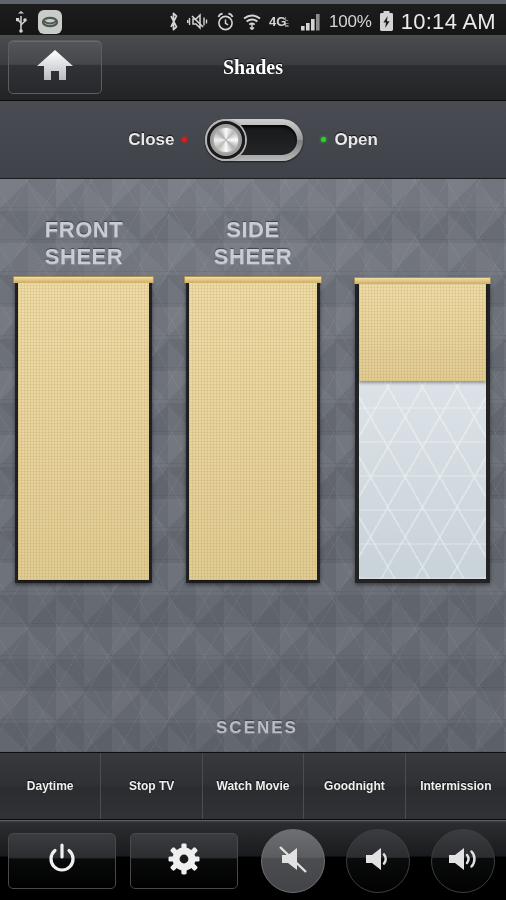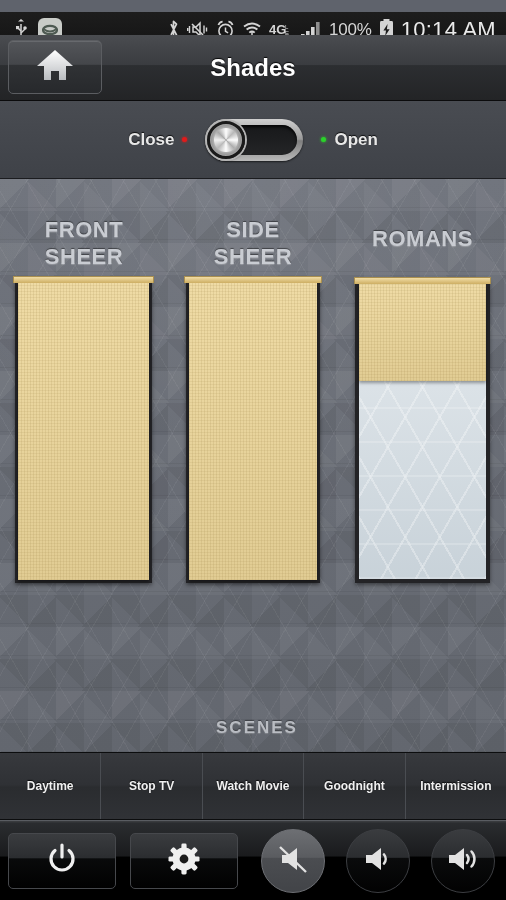--- a/index.html
+++ b/index.html
@@ -6,21 +6,21 @@
   html,body { width:506px; height:900px; overflow:hidden; }
   body {
     font-family:"Liberation Sans", sans-serif;
     background:#000;
     -webkit-font-smoothing:antialiased;
   }
   #app { position:relative; width:506px; height:900px; overflow:hidden; background:#5f636c; }
 
   
   .statusbar{
-    position:absolute; left:0; top:12px; width:506px; height:35px;
+    position:absolute; left:0; top:4px; width:506px; height:35px;
     background:linear-gradient(#1d1d1d,#141414);
     display:flex; align-items:center; color:#d8d8d8;
   }
   .sb-left{ display:flex; align-items:center; gap:10px; padding-left:14px; }
   .sb-right{ margin-left:auto; display:flex; align-items:center; gap:7px; padding-right:10px; }
   .sb-ico{ display:inline-flex; align-items:center; justify-content:center; }
   .sb-app{
     width:24px;height:24px;border-radius:6px;background:#c9ccc8;
     display:flex;align-items:center;justify-content:center;
   }
@@ -36,22 +36,23 @@
   .home-btn{
     position:absolute; left:8px; top:5px; width:94px; height:54px;
     border:1px solid #5b5d61; border-radius:5px;
     background:linear-gradient(#54565a 0%,#44464a 45%,#303235 46%,#27292c 100%);
     display:flex; align-items:center; justify-content:center;
     box-shadow:inset 0 1px 0 rgba(255,255,255,.12);
   }
   .page-title{
     position:absolute; left:0; top:0; width:506px; height:65px;
     display:flex; align-items:center; justify-content:center;
-    color:#fff; font-size:24px; font-weight:bold;
+    color:#fff; font-size:20px; font-weight:bold;
     text-shadow:0 -1px 1px rgba(0,0,0,.9);
+    font-family:Liberation Serif, serif;
   }
 
   
   .toggle-strip{
     position:absolute; left:0; top:101px; width:506px; height:78px;
     background:linear-gradient(#494c52,#3f4248);
     border-bottom:1px solid #1b1c1f;
     display:flex; align-items:center; justify-content:center; gap:0;
   }
   .tg-label{ font-size:17px; font-weight:bold; color:#e8e8e8; text-shadow:0 -1px 1px rgba(0,0,0,.8); }
@@ -323,23 +324,20 @@
   <div class="hexarea">
 
     <div class="shade-labels">
       <div class="shade-label" id="lbl0">
         <div>FRONT</div>
         <div>SHEER</div>
       </div>
       <div class="shade-label" id="lbl1">
         <div>SIDE</div>
         <div>SHEER</div>
-      </div>
-      <div class="shade-label" id="lbl2">
-        <div>ROMANS</div>
       </div>
     </div>
 
     <div class="window" style="left:15px; width:137px; height:303px;">
       <div class="win-frame thin">
         <div class="fabric" style="height:100%;">
           <div class="headrail"></div>
         </div>
       </div>
     </div>

